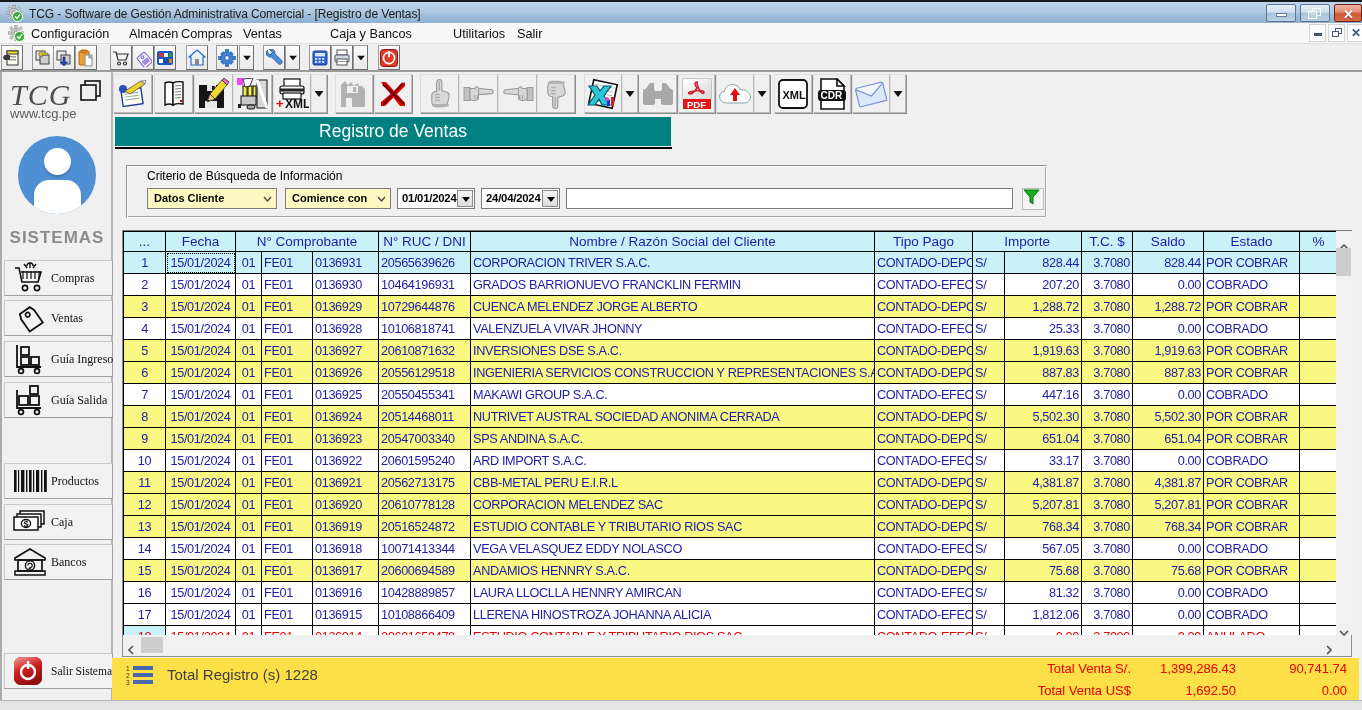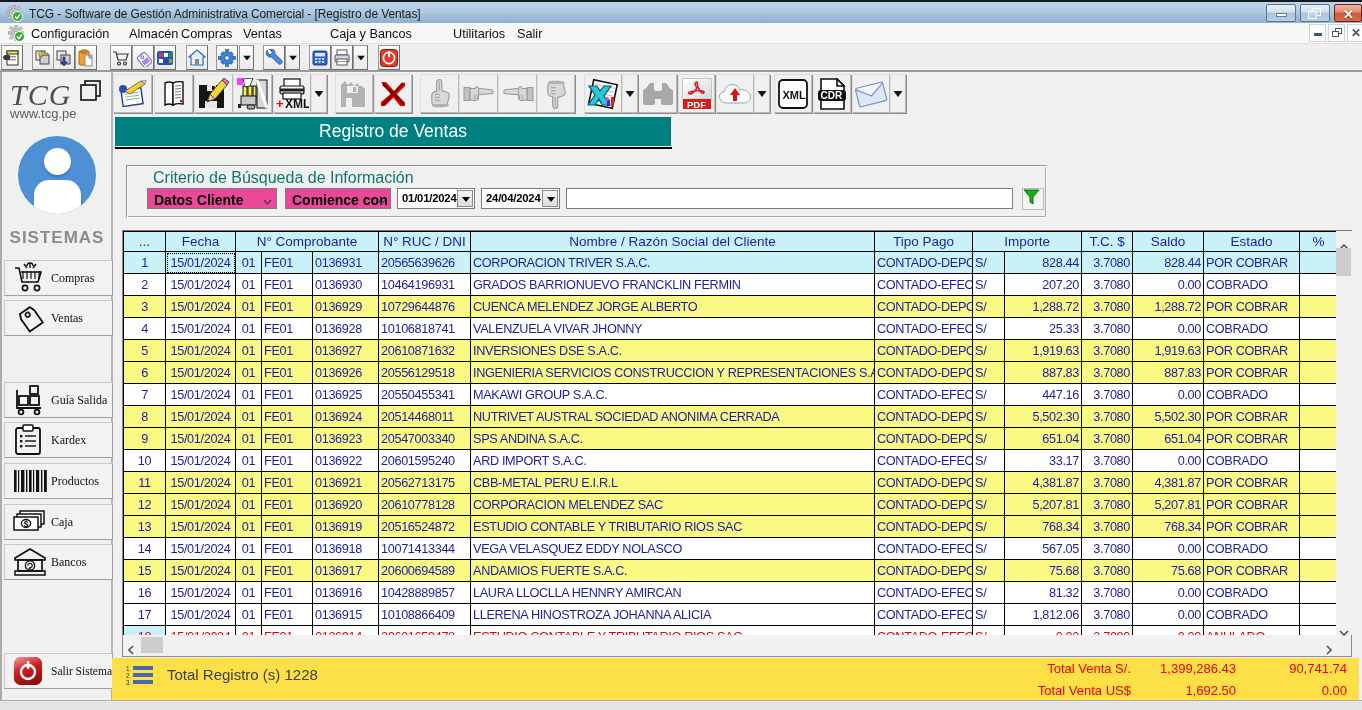--- a/index.html
+++ b/index.html
@@ -37,22 +37,22 @@
 #content{position:absolute;left:115px;top:72px;width:1247px;height:628px;background:#f0f0f0;}
 
 .t2b{position:absolute;background:#f0f0f0;border:1px solid #b9b9b9;border-left-color:#dedede;border-top-color:#dedede;box-shadow:1px 1px 0 #8f8f8f;}
 .t2b svg{position:absolute;left:50%;top:50%;transform:translate(-50%,-50%);}
 
 #tealhdr{position:absolute;left:0;top:45px;width:556px;height:29px;background:#008080;}
 #tealhdr span{position:absolute;width:100%;text-align:center;top:4px;font-size:17.5px;color:#fff;}
 #tealline{position:absolute;left:0;top:74.5px;width:557px;height:2px;background:#000;}
 
 #spanel{position:absolute;left:11px;top:93px;width:921px;height:53px;border:1px solid #909090;border-bottom-color:#fdfdfd;border-right-color:#fdfdfd;box-shadow:inset 1px 1px 0 #fdfdfd, inset -1px -1px 0 #a7a7a7;}
-#splabel{position:absolute;left:26px;top:3px;font-size:16px;color:#0f766e;}
-.combo{position:absolute;top:22px;height:21px;background:#ec4899;border:1px solid #7c7c7c;font-size:14px;font-weight:bold;color:#000;}
+#splabel{position:absolute;left:20px;top:3px;font-size:12px;color:#000000;}
+.combo{position:absolute;top:22px;height:21px;background:#fef9c3;border:1px solid #7c7c7c;font-size:11px;font-weight:bold;color:#000;}
 .combo .tx{position:absolute;left:6px;top:3px;white-space:nowrap;}
 .combo .chv{position:absolute;right:4px;top:3px;}
 .dfield{position:absolute;top:22px;height:21px;background:#fff;border:1px solid #7c7c7c;font-size:11.3px;font-weight:bold;color:#000;letter-spacing:-0.2px;}
 .dfield .tx{position:absolute;left:4px;top:3px;white-space:nowrap;}
 .ddbtn{position:absolute;right:1px;top:1px;width:16px;height:17px;background:linear-gradient(#f4f4f4,#dcdcdc);border:1px solid #8a8a8a;}
 .ddbtn:after{content:"";position:absolute;left:4px;top:6px;border:4px solid transparent;border-top:5px solid #000;}
 #sinput{position:absolute;left:439px;top:22px;width:447px;height:21px;background:#fff;border:1px solid #7c7c7c;}
 #fbtn{position:absolute;left:895px;top:22px;width:22px;height:22px;background:#f4f4f4;border:1px solid #bbb;}
 
 #twrap{position:absolute;left:122px;top:230px;width:1230px;height:427px;background:#f0f0f0;border:1px solid #8e8e8e;border-top-color:#777;}
@@ -309,49 +309,45 @@
       </div>
       <div class="sbtn" style="top:228px;">
         <svg width="34" height="32" viewBox="0 0 34 32">
           <g transform="rotate(-35 17 16)">
             <path d="M11 7 L23 7 L25 12 L25 27 L9 27 L9 12 Z" fill="none" stroke="#111" stroke-width="1.8"></path>
             <circle cx="17" cy="12" r="2.2" fill="none" stroke="#111" stroke-width="1.6"></circle>
           </g>
         </svg>
         <div class="lbl">Ventas</div>
       </div>
+      <div class="sbtn" style="top:269px;">
+        <svg width="34" height="32" viewBox="0 0 34 32">
+          <g fill="none" stroke="#111" stroke-width="1.8">
+            <path d="M4 2 v22 h24"></path>
+            <circle cx="8" cy="28" r="2.4"></circle>
+            <circle cx="24" cy="28" r="2.4"></circle>
+            <rect x="8" y="4" width="8" height="8"></rect>
+            <rect x="8" y="14" width="8" height="8"></rect>
+            <rect x="18" y="14" width="8" height="8"></rect>
+          </g>
+        </svg>
+        <div class="lbl">Guía Ingreso</div>
+      </div>
       <div class="sbtn" style="top:310px;">
         <svg width="34" height="32" viewBox="0 0 34 32">
           <g fill="none" stroke="#111" stroke-width="1.8">
             <path d="M4 6 v18 h24"></path>
             <circle cx="8" cy="28" r="2.4"></circle>
             <circle cx="24" cy="28" r="2.4"></circle>
             <rect x="6" y="12" width="9" height="9"></rect>
             <rect x="17" y="12" width="9" height="9"></rect>
             <rect x="17" y="2" width="8" height="8"></rect>
           </g>
         </svg>
         <div class="lbl">Guía Salida</div>
-      </div>
-      <div class="sbtn" style="top:350px;">
-        <svg width="30" height="32" viewBox="0 0 30 32">
-          <rect x="3" y="4" width="24" height="26" rx="2" fill="none" stroke="#111" stroke-width="1.8"></rect>
-          <rect x="10" y="1" width="10" height="6" rx="1" fill="#fff" stroke="#111" stroke-width="1.5"></rect>
-          <g stroke="#111" stroke-width="1.4">
-            <line x1="12" y1="12" x2="23" y2="12"></line>
-            <line x1="12" y1="17" x2="23" y2="17"></line>
-            <line x1="12" y1="22" x2="23" y2="22"></line>
-          </g>
-          <g fill="#111">
-            <rect x="7" y="11" width="2.4" height="2.4"></rect>
-            <rect x="7" y="16" width="2.4" height="2.4"></rect>
-            <rect x="7" y="21" width="2.4" height="2.4"></rect>
-          </g>
-        </svg>
-        <div class="lbl">Kardex</div>
       </div>
       <div class="sbtn" style="top:391px;">
         <svg width="36" height="30" viewBox="0 0 36 30">
           <g fill="#111">
             <rect x="1" y="4" width="2.6" height="22"></rect>
             <rect x="5" y="4" width="1.2" height="22"></rect>
             <rect x="8" y="4" width="3.4" height="22"></rect>
             <rect x="13" y="4" width="1.4" height="22"></rect>
             <rect x="16" y="4" width="2.6" height="22"></rect>
             <rect x="20" y="4" width="1.2" height="22"></rect>
@@ -893,21 +889,21 @@
               <td>COBRADO</td>
               <td></td>
             </tr>
             <tr class="y">
               <td class="rn">15</td>
               <td class="ctr">15/01/2024</td>
               <td class="ctr">01</td>
               <td>FE01</td>
               <td>0136917</td>
               <td>20600694589</td>
-              <td>ANDAMIOS FUERTE S.A.C.</td>
+              <td>ANDAMIOS HENNRY S.A.C.</td>
               <td>CONTADO-DEPOSITO</td>
               <td>S/</td>
               <td class="num">75.68</td>
               <td class="num">3.7080</td>
               <td class="num">75.68</td>
               <td>POR COBRAR</td>
               <td></td>
             </tr>
             <tr class="w">
               <td class="rn">16</td>

